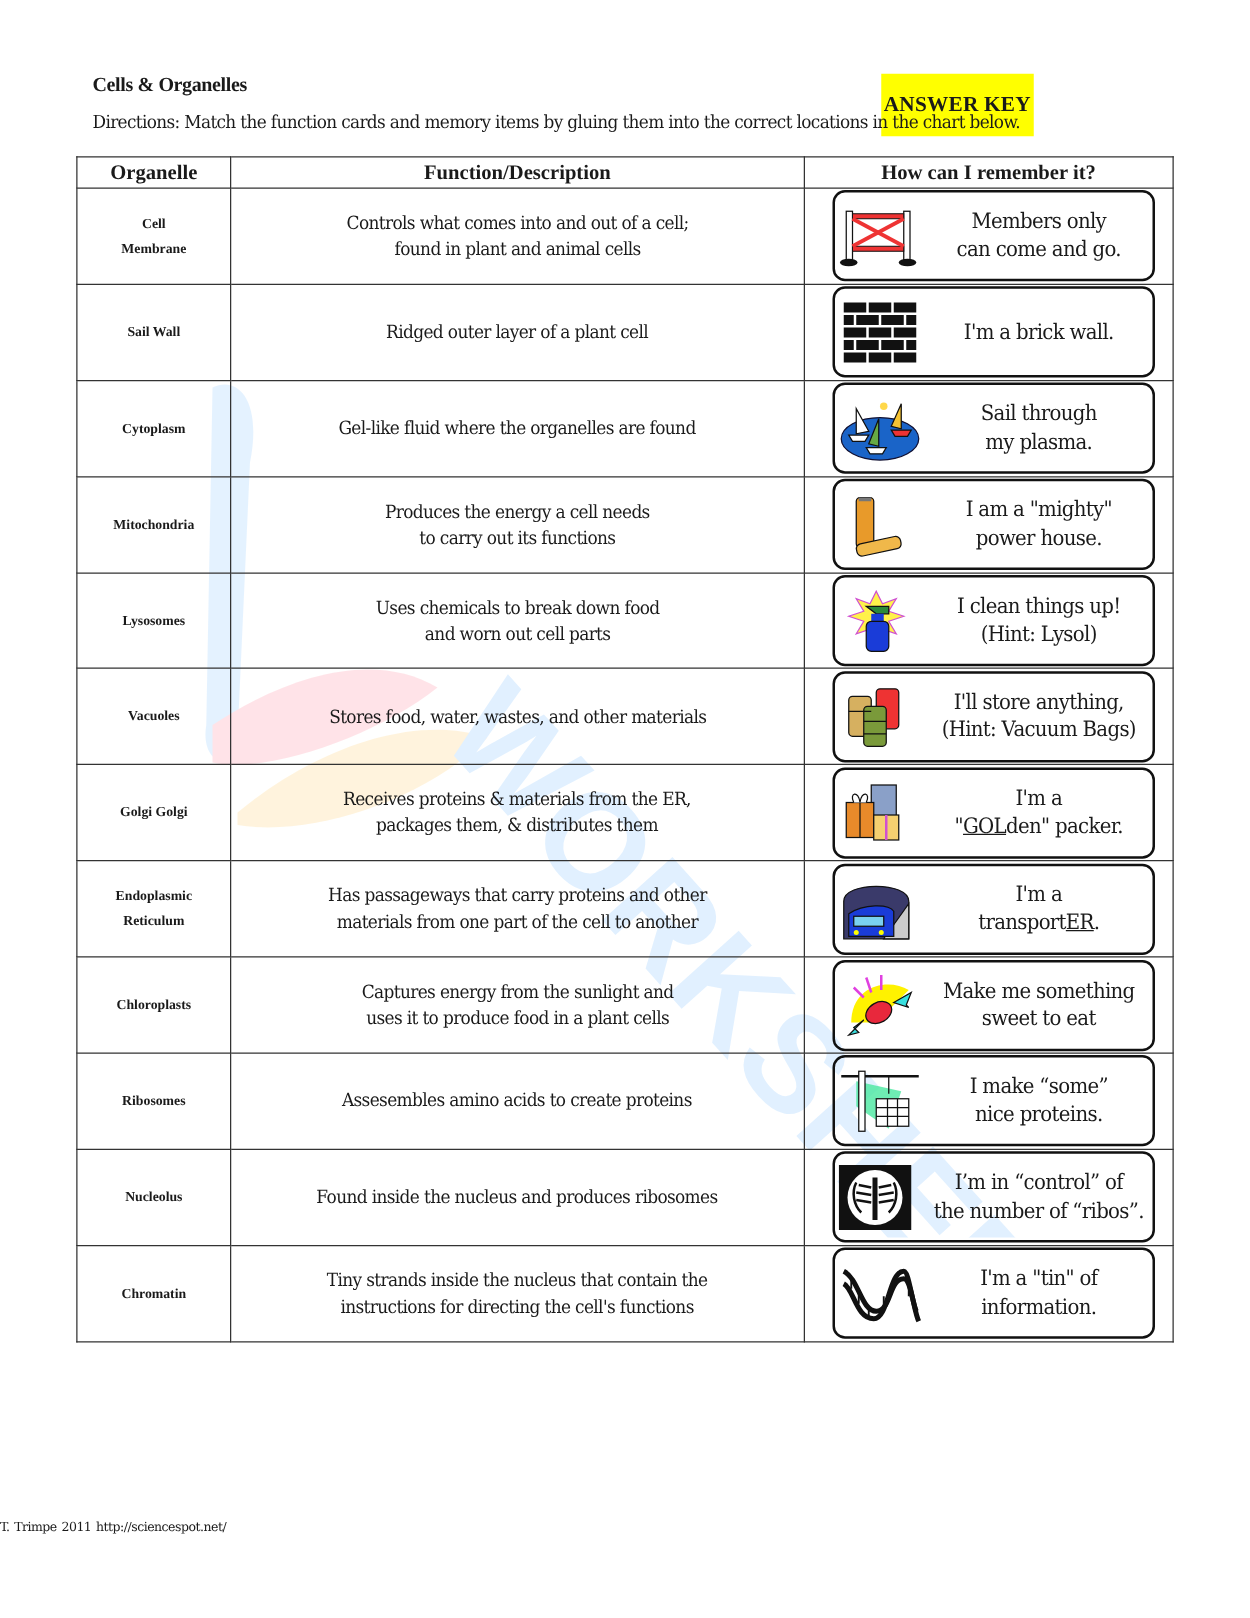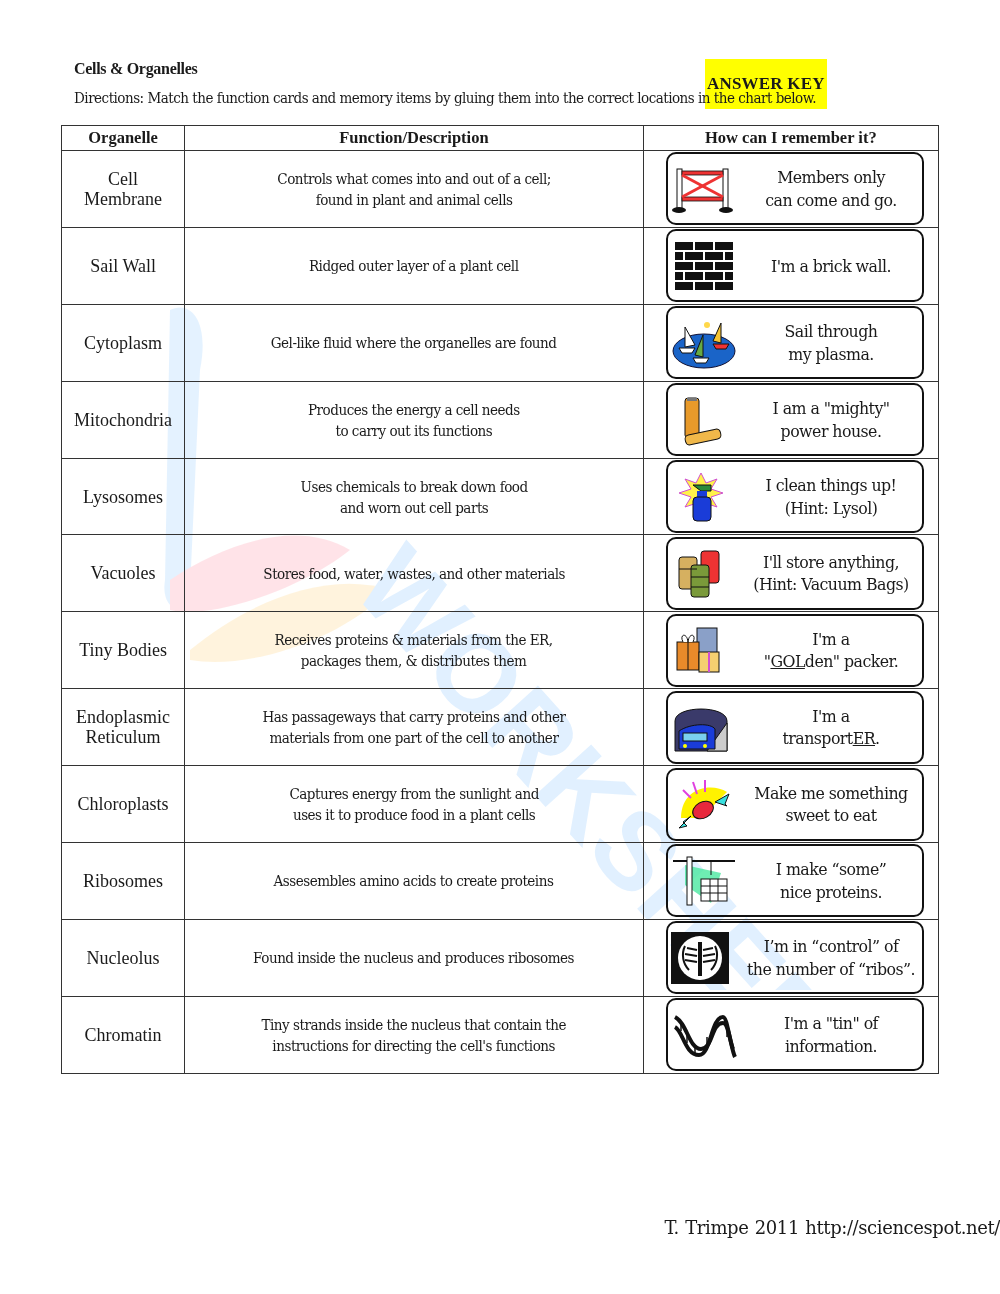--- a/index.html
+++ b/index.html
@@ -30,41 +30,41 @@
       border: 1.5px solid #333; text-align: center; vertical-align: middle; padding: 0;
     }
     table.chart th {
       height: 24px; font-family: "Liberation Serif", serif; font-weight: bold; font-size: 16.5px;
     }
     table.chart td { height: 75.9px; }
     .col-org { width: 123px; }
     .col-func { width: 458px; }
     .col-mem { width: 295px; }
     .org-name {
-      font-family: "Liberation Serif", serif; font-weight: normal; font-size: 18px; line-height: 20px;
+      font-family: "Liberation Serif", serif; font-weight: bold; font-size: 11px; line-height: 20px;
       white-space: pre-line;
     }
     .func-text {
       font-family: "DejaVu Serif", serif; font-size: 14.6px; line-height: 21px; letter-spacing: -0.55px;
       white-space: pre-line; display: inline-block; transform: scaleX(0.93);
     }
     .mem-card {
       margin: 0 auto; width: 258px; height: 73px; border: 2px solid #111; border-radius: 10px;
       display: flex; align-items: center; box-sizing: border-box; position: relative; left: 4px;
     }
     .mem-icon { width: 72px; height: 52px; display: flex; align-items: center; justify-content: center; flex: none; }
     .mem-icon svg { width: 66px; height: 52px; }
     .mem-text {
       flex: 1; text-align: center; font-family: "DejaVu Serif", serif; font-size: 17px; line-height: 22.5px;
       letter-spacing: -0.6px; white-space: pre-line; transform: scaleX(0.93);
     }
     .u { text-decoration: underline; }
     .footer {
-      position: absolute; left: 0; width: 1000px; top: 1217px; text-align: right;
-      font-family: "DejaVu Serif", serif; font-size: 18px; letter-spacing: -0.4px; word-spacing: 1px;
+      position: absolute; left: 0; width: 1000px; top: 1217px; text-align: left;
+      font-family: "DejaVu Serif", serif; font-size: 10px; letter-spacing: -0.4px; word-spacing: 1px;
     }
     .watermark {
       position: absolute; left: 150px; top: 290px; width: 750px; height: 700px; pointer-events: none; opacity: 0.13;
     }
   </style>
 </head>
 <body>
 
 <svg class="watermark" viewBox="0 0 750 700">
   <path d="M20 20 C 40 10, 60 30, 50 80 L 40 300 C 35 330, 10 320, 15 290 Z" fill="#3aa0ff"></path>
@@ -240,21 +240,21 @@
               </svg>
             </div>
         <div class="mem-text">I'll store anything,
 (Hint: Vacuum Bags)</div>
       </div>
         </td>
     </tr>
 
     <tr>
       <td>
-          <div class="org-name">Tiny Bodies</div>
+          <div class="org-name">Golgi Golgi</div>
         </td>
       <td><div class="func-text">Receives proteins &amp; materials from the ER,
 packages them, &amp; distributes them</div></td>
       <td>
           <div class="mem-card">
         <div class="mem-icon">
               <svg viewBox="0 0 66 52">
           <rect x="26" y="4" width="20" height="34" fill="#8aa0c8" stroke="#111"></rect>
           <rect x="6" y="18" width="22" height="28" fill="#e88a2a" stroke="#111"></rect>
           <line x1="17" y1="18" x2="17" y2="46" stroke="#111"></line>

